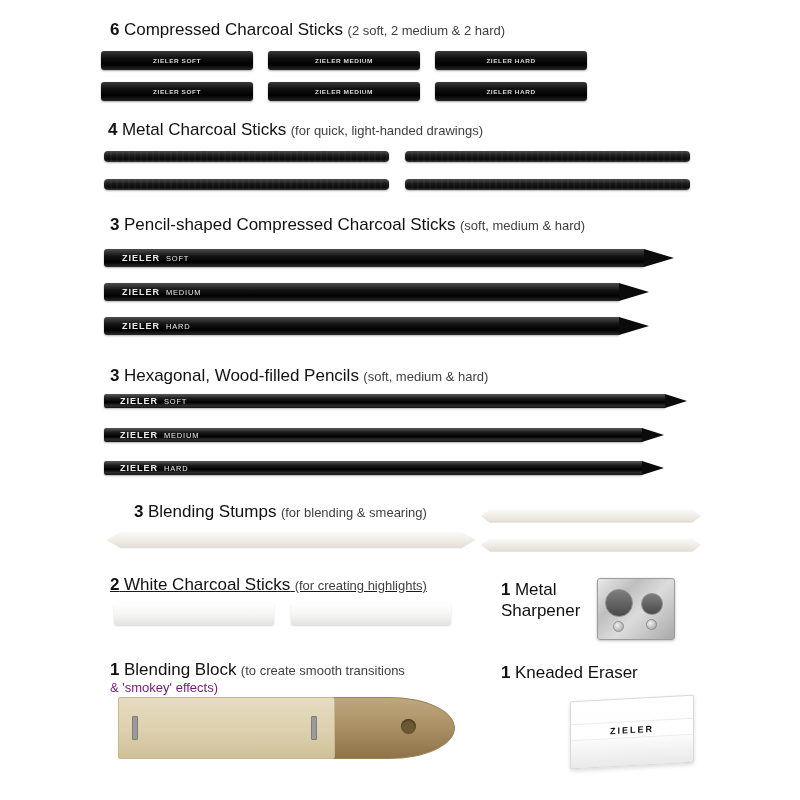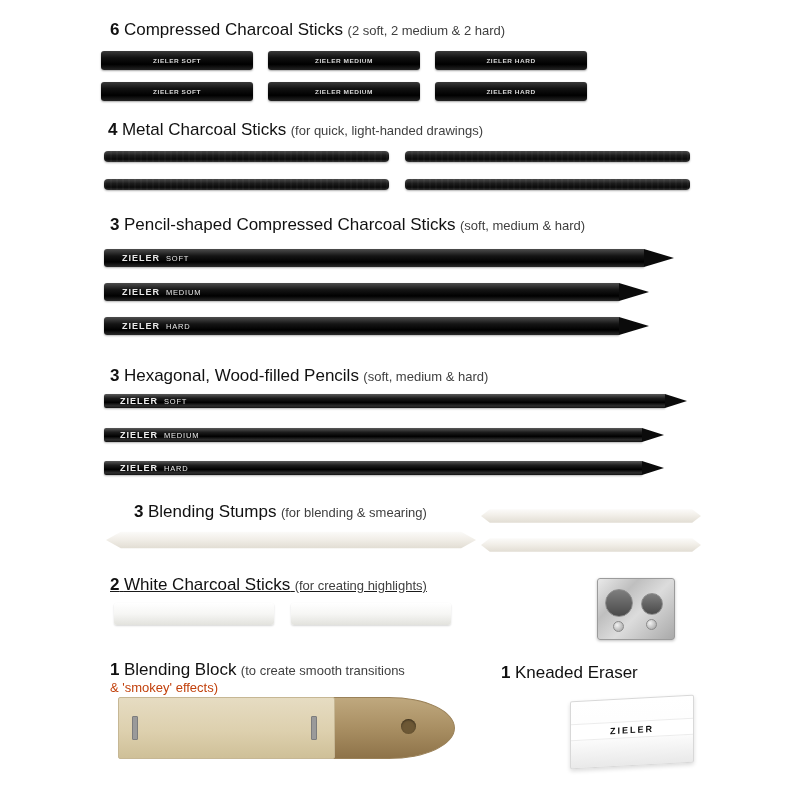--- a/index.html
+++ b/index.html
@@ -38,21 +38,21 @@
     color: #111;
   }
   .heading .sub {
     font-size: 13px;
     font-weight: 400;
     color: #404040;
   }
   .heading .sub2 {
     display: block;
     font-size: 13px;
-    color: #c2410c;
+    color: #701a75;
     margin-top: 1px;
   }
 
   
   .item { position: absolute; }
 
   
   .comp-stick {
     background: linear-gradient(180deg,#3a3a3a 0%, #111 35%, #000 70%, #242424 100%);
     border-radius: 3px;
@@ -342,20 +342,25 @@
 
   <div class="heading" style="left:110px; top:575px;text-decoration:underline;">
     <span class="qty">2</span>
     <span class="main">White Charcoal Sticks</span>
     <span class="sub">(for creating highlights)</span>
   </div>
 
   <div class="white-stick" style="left:114px; top:603px; width:160px; height:22px;"></div>
   <div class="white-stick" style="left:291px; top:603px; width:160px; height:22px;"></div>
 
+  <div class="heading" style="left:501px; top:580px;">
+    <span class="qty">1</span>
+    <span class="main">Metal</span>
+    <span class="sub2" style="font-size:17px;color:#111;">Sharpener</span>
+  </div>
 
   <div class="sharpener" style="left:597px; top:578px;">
     <div class="sh-hole" style="left:7px; top:10px; width:26px; height:26px;"></div>
     <div class="sh-hole" style="left:43px; top:14px; width:20px; height:20px;"></div>
     <div class="sh-screw" style="left:15px; top:42px;"></div>
     <div class="sh-screw" style="left:48px; top:40px;"></div>
   </div>
 
   <div class="heading" style="left:110px; top:660px;">
     <span class="qty">1</span>

